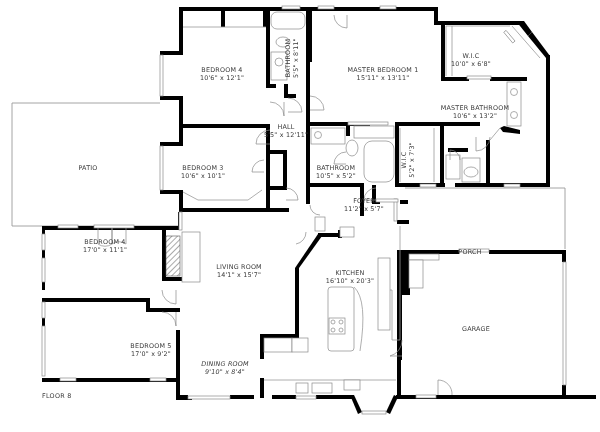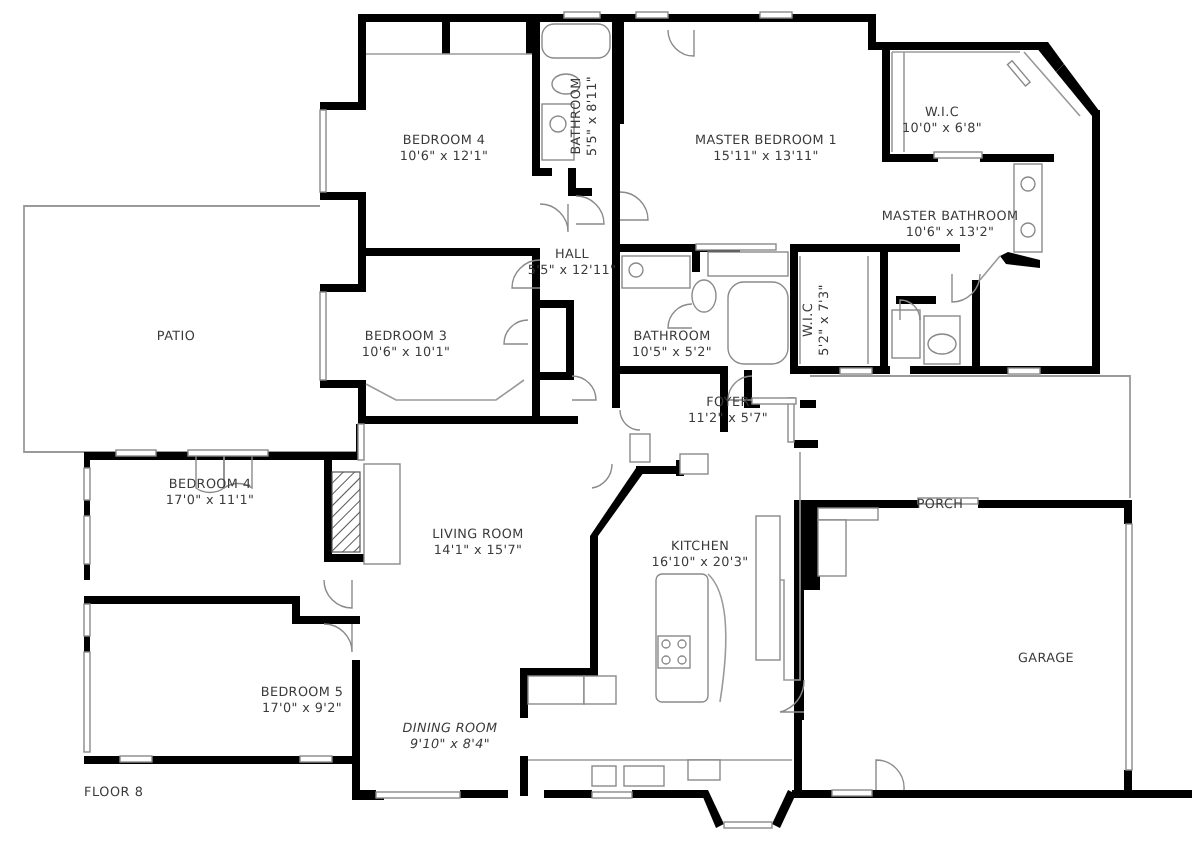--- a/index.html
+++ b/index.html
@@ -261,18 +261,18 @@
     <div class="lbl" style="left: 286px; top: 123px;"><span>HALL</span><span class="dim">5'5" x 12'11"</span></div>
     <div class="lbl" style="left: 78px; top: 164px; margin-left: 10px;"><span>PATIO</span></div>
     <div class="lbl" style="left: 203px; top: 164px;"><span>BEDROOM 3</span><span class="dim">10'6" x 10'1"</span></div>
     <div class="lbl" style="left: 336px; top: 164px;"><span>BATHROOM</span><span class="dim">10'5" x 5'2"</span></div>
     <div class="lbl vlbl" style="left: 408px; top: 152px;"><span>W.I.C</span><span class="dim">5'2" x 7'3"</span></div>
     <div class="lbl" style="left: 331px; top: 197px; margin-left: 33px;"><span>FOYER</span><span class="dim">11'2" x 5'7"</span></div>
     <div class="lbl" style="left: 470px; top: 204px; margin-top: 44px;"><span>PORCH</span></div>
     <div class="lbl" style="left: 105px; top: 238px;"><span>BEDROOM 4</span><span class="dim">17'0" x 11'1"</span></div>
     <div class="lbl" style="left: 239px; top: 263px;"><span>LIVING ROOM</span><span class="dim">14'1" x 15'7"</span></div>
     <div class="lbl" style="left: 350px; top: 269px;"><span>KITCHEN</span><span class="dim">16'10" x 20'3"</span></div>
-    <div class="lbl" style="left: 476px; top: 325px; margin-left: 47px;"><span>GARAGE</span></div>
+    <div class="lbl" style="left: 476px; top: 325px;"><span>GARAGE</span></div>
     <div class="lbl" style="left: 111px; top: 342px; margin-left: 40px;"><span>BEDROOM 5</span><span class="dim">17'0" x 9'2"</span></div>
     <div class="lbl" style="left: 225px; top: 360px; font-style: italic;"><span>DINING ROOM</span><span class="dim">9'10" x 8'4"</span></div>
   </div>
 
 <div id="floor-label">FLOOR 8</div>
 
 </body></html>

